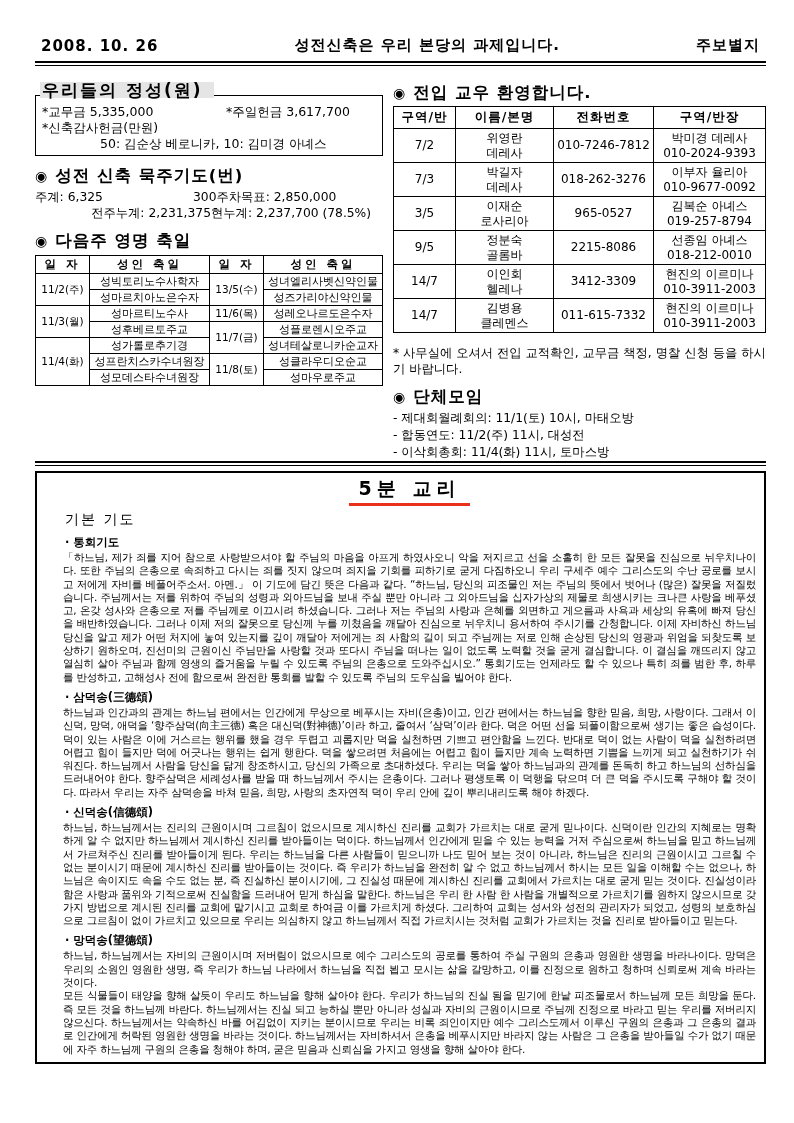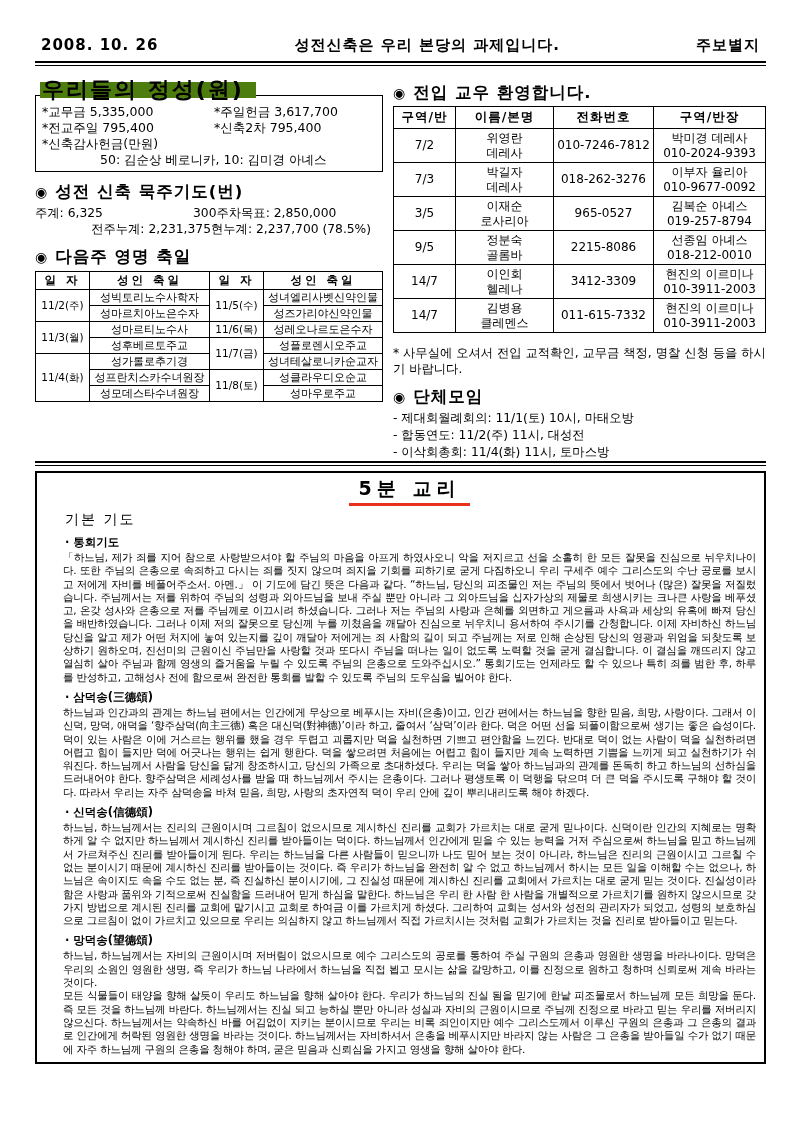--- a/index.html
+++ b/index.html
@@ -4,35 +4,35 @@
 <style>
   html,body{margin:0;padding:0;}
   body{
     width:794px;height:1123px;background:#fff;color:#000;
     font-family:"DejaVu Sans","Liberation Sans",sans-serif;
     overflow:hidden;
   }
   .page{padding:36px 28px 0 35px;}
 
   
-  .hdr{display:flex;justify-content:space-between;align-items:flex-start;
+  .hdr{display:flex;justify-content:space-between;align-items:center;
        font-size:15px;font-weight:bold;padding:0 6px 6px 6px;letter-spacing:1px;}
   .rule-double{border-top:2px solid #000;border-bottom:1px solid #000;height:2px;}
 
   
   .cols{display:flex;gap:10px;margin-top:16px;}
   .col-left{width:348px;flex:0 0 348px;}
   .col-right{flex:1;min-width:0;}
 
   
   .obox{border:1px solid #000;position:relative;margin-top:13px;
         padding:8px 4px 3px 6px;font-size:12.5px;line-height:16px;white-space:nowrap;}
-  .obox-title{position:absolute;top:-14px;left:4px;background:#4d7c0f;
-        padding:0 12px 0 2px;font-size:22px;font-weight:bold;letter-spacing:2px;}
-  .oline-pair{display:flex;}
+  .obox-title{position:absolute;top:-14px;left:4px;background:#e5e5e5;
+        padding:0 12px 0 2px;font-size:17px;font-weight:bold;letter-spacing:2px;}
+  .oline-pair{display:flex;gap:12px;}
   .oline-pair .a{width:172px;}
   .o-indent{padding-left:58px;}
   .o-center{text-align:center;letter-spacing:2px;}
 
   
   .sec-h{display:flex;align-items:center;gap:7px;font-size:16.5px;font-weight:bold;
          margin:9px 0 2px 0;letter-spacing:1px;}
   .sec-h .bullet{font-size:14px;font-weight:normal;}
 
   .rosary{font-size:12.3px;line-height:16px;white-space:nowrap;}
@@ -78,24 +78,20 @@
 
   <div class="cols">
 
     <div class="col-left">
 
       <div class="obox">
         <div class="obox-title">우리들의 정성(원)</div>
         <div class="oline-pair">
           <span class="a">*교무금 5,335,000</span>
           <span>*주일헌금 3,617,700</span>
-        </div>
-        <div class="oline-pair">
-          <span class="a">*전교주일 795,400</span>
-          <span>*신축2차 795,400</span>
         </div>
         <div>*신축감사헌금(만원)</div>
         <div class="o-indent">50: 김순상 베로니카, 10: 김미경 아녜스</div>
       </div>
 
       <div class="sec-h">
         <span class="bullet">◉</span>
         <span>성전 신축 묵주기도(번)</span>
       </div>
       <div class="rosary">
@@ -123,21 +119,21 @@
         <tbody>
             <tr>
           <th>일 자</th>
           <th>성인 축일</th>
           <th>일 자</th>
           <th>성인 축일</th>
         </tr>
         <tr>
           <td class="date" rowspan="2">11/2(주)</td>
           <td>성빅토리노수사학자</td>
-          <td class="date" rowspan="2">11/5(수)</td>
+          <td class="date" rowspan="2">13/5(수)</td>
           <td>성녀엘리사벳신약인물</td>
         </tr>
         <tr>
           <td>성마르치아노은수자</td>
           <td>성즈가리야신약인물</td>
         </tr>
         <tr>
           <td class="date" rowspan="2">11/3(월)</td>
           <td>성마르티노수사</td>
           <td class="date">11/6(목)</td>

